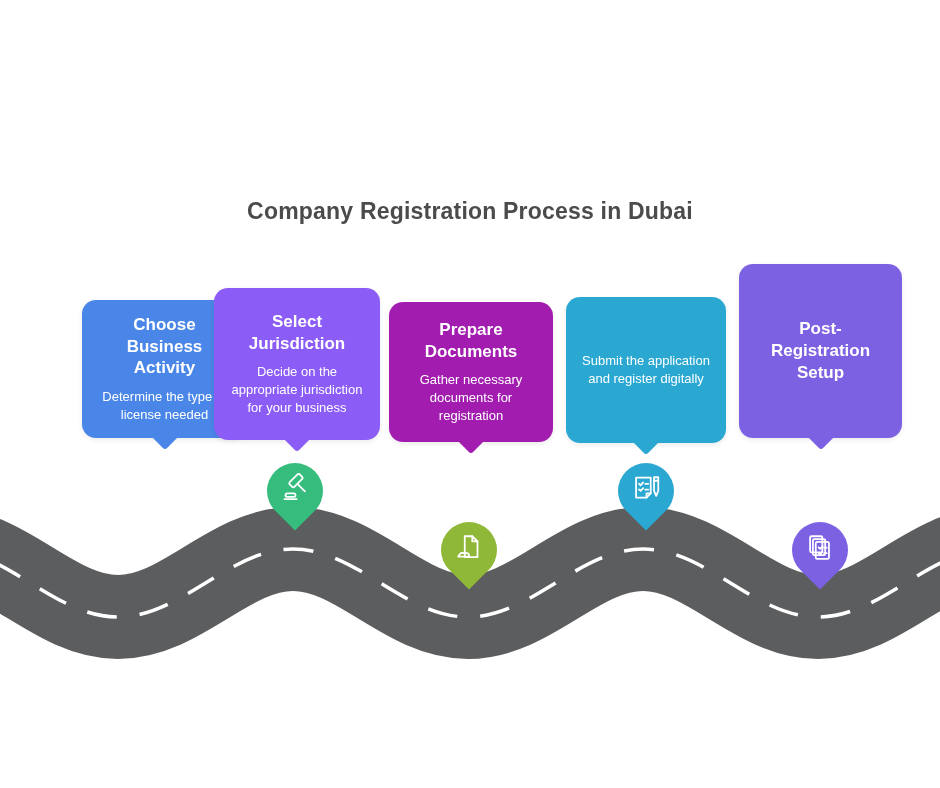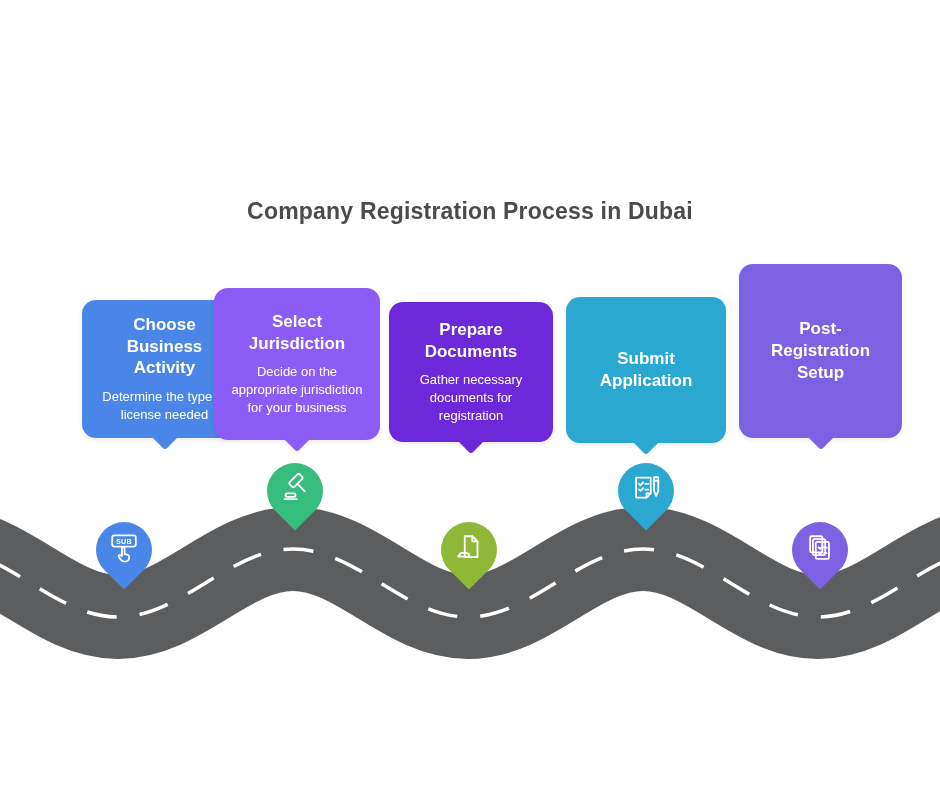--- a/index.html
+++ b/index.html
@@ -63,46 +63,36 @@
     <div class="card-desc">Determine the type of license needed</div>
     <div class="card-tail"></div>
   </div>
 
   <div class="card card2" style="background-color: #8b5cf6;">
     <div class="card-title">Select Jurisdiction</div>
     <div class="card-desc">Decide on the appropriate jurisdiction for your business</div>
     <div class="card-tail"></div>
   </div>
 
-  <div class="card card3" style="background-color: #6d28d9;">
+  <div class="card card3" style="background-color: #a21caf;">
     <div class="card-title">Prepare Documents</div>
     <div class="card-desc">Gather necessary documents for registration</div>
     <div class="card-tail"></div>
   </div>
 
   <div class="card card4" style="background-color: rgb(42, 168, 210);">
-    <div class="card-title">Submit Application</div>
+    <div class="card-desc">Submit the application and register digitally</div>
     <div class="card-tail"></div>
   </div>
 
   <div class="card card5" style="background-color: rgb(125, 97, 227);">
     <div class="card-title">Post-Registration Setup</div>
     <div class="card-tail"></div>
   </div>
 
-  <div class="pin pin1">
-    <div class="pin-body" style="background-color: rgb(74, 134, 232);"></div>
-    <div class="pin-icon">
-      <svg viewBox="0 0 36 36">
-        <rect class="ic" x="5.5" y="3.5" width="25" height="12" rx="2.4"></rect>
-        <text class="ic-text" x="18" y="12.2" text-anchor="middle">SUB</text>
-        <path class="ic" d="M15.8 25.5 v-8.3 a1.4 1.4 0 0 1 2.8 0 v6 l3.3 0.9 a2.1 2.1 0 0 1 1.5 2 v0.8 a4.4 4.4 0 0 1 -4.4 4.4 h-0.6 a4.7 4.7 0 0 1 -3.9 -2.1 l-2 -3 a1.25 1.25 0 0 1 1.9 -1.6 z"></path>
-      </svg>
-    </div>
-  </div>
 
   <div class="pin pin2">
     <div class="pin-body" style="background-color: rgb(54, 189, 126);"></div>
     <div class="pin-icon">
       <svg viewBox="0 0 36 36">
         <rect class="ic" x="11.5" y="4.5" width="15" height="7" rx="2" transform="rotate(-45 19 8)"></rect>
         <path class="ic" d="M20.5 11.5 l8 8" stroke-width="2.3"></path>
         <rect class="ic" x="8" y="21.5" width="10.5" height="3.8" rx="1.7"></rect>
         <path class="ic" d="M6.8 27.6 h13"></path>
       </svg>

